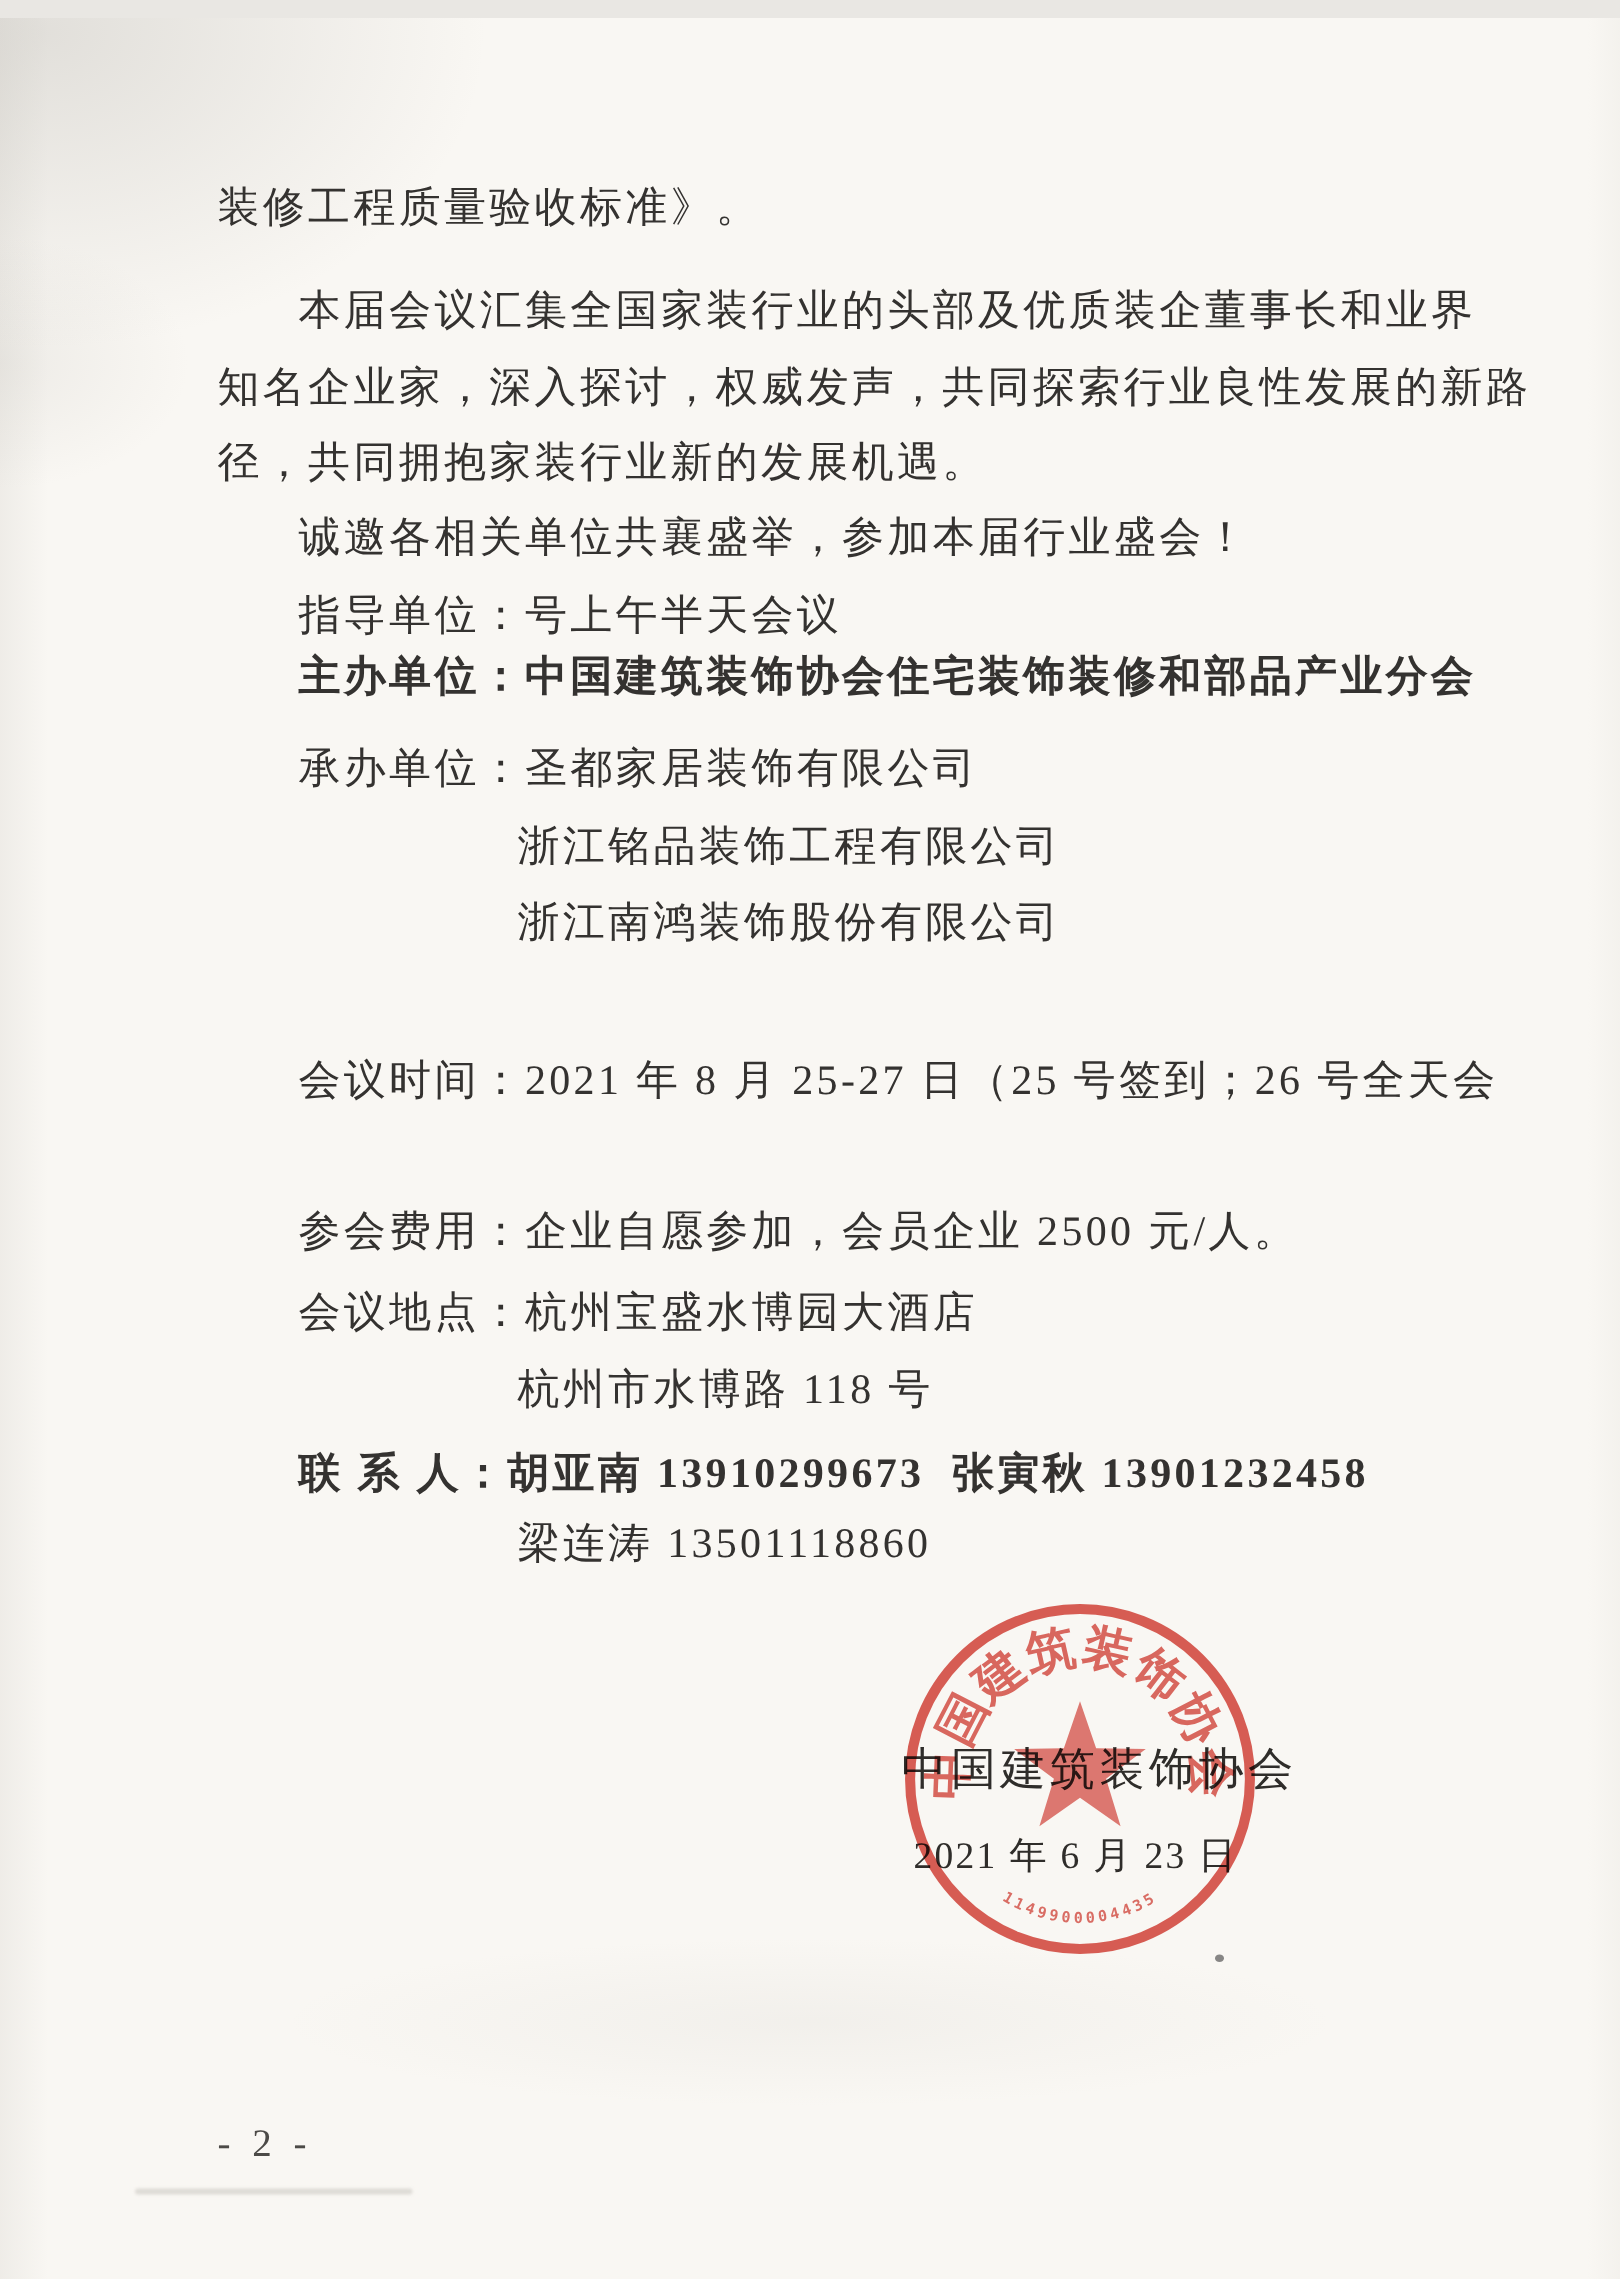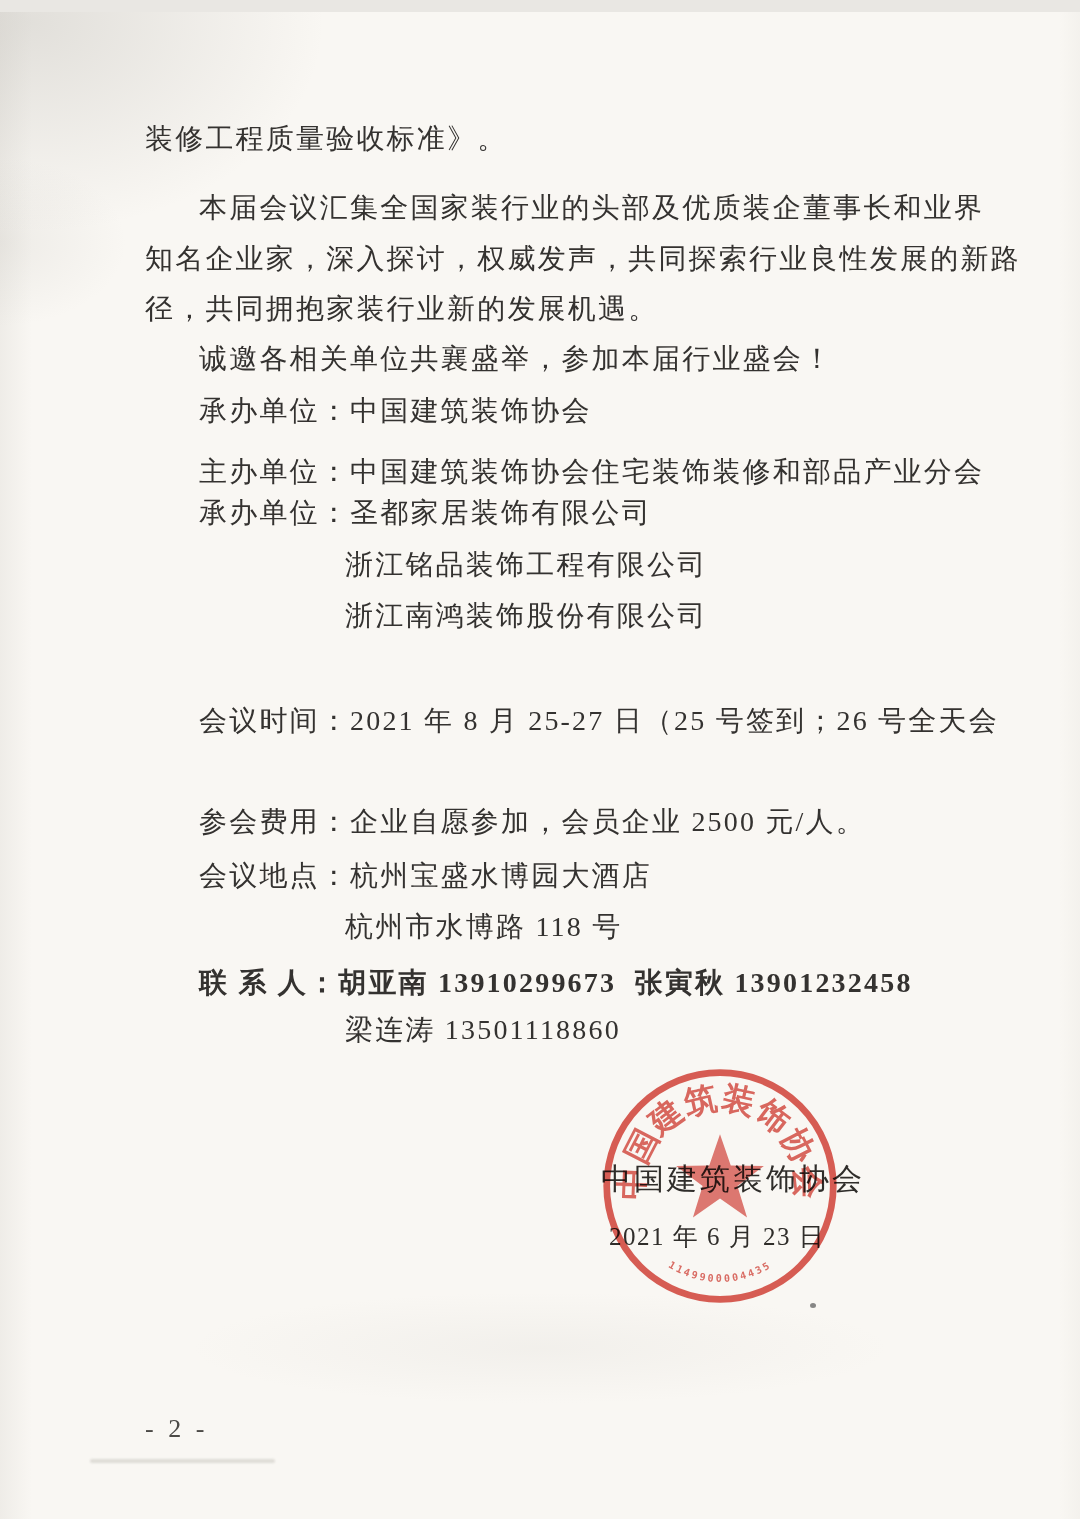--- a/index.html
+++ b/index.html
@@ -25,21 +25,21 @@
     white-space:pre;
     font-size:28px;
     letter-spacing:2.2px;
     color:#343230;
     line-height:1.2;
   }
   .x-flush  { left:145px; }
   .x-indent { left:199px; }
   .x-value  { left:345px; }
   .l1  { top:110px; }  .l2  { top:179px; }  .l3  { top:230px; }  .l4  { top:280px; }
-  .l5  { top:330px; }  .l6  { top:382px; }  .l7  { top:443px; }  .l8  { top:484px;text-align:center; }
+  .l5  { top:330px; }  .l6  { top:382px; }  .l7  { top:423px;font-weight:bold; }  .l8  { top:484px;text-align:center; }
   .l9  { top:536px; }  .l10 { top:587px; }  .l11 { top:638px; }  .l12 { top:692px; }
   .l13 { top:743px; }  .l14 { top:793px; }  .l15 { top:847px; }  .l16 { top:898px; }
   .l17 { top:954px;font-weight:bold; }  .l18 { top:1001px; }
   .sig-org {
     position:absolute; left:601px; top:1147px;
     font-size:30px; letter-spacing:3px; color:#2f2d2a; white-space:pre;
   }
   .sig-date {
     position:absolute; left:609px; top:1208px;
     font-size:25px; letter-spacing:1.5px; color:#2f2d2a; white-space:pre;
@@ -74,21 +74,21 @@
 </head>
 <body>
 
 <div class="page">
 
   <div class="line l1 x-flush">装修工程质量验收标准》。</div>
   <div class="line l2 x-indent">本届会议汇集全国家装行业的头部及优质装企董事长和业界</div>
   <div class="line l3 x-flush">知名企业家，深入探讨，权威发声，共同探索行业良性发展的新路</div>
   <div class="line l4 x-flush">径，共同拥抱家装行业新的发展机遇。</div>
   <div class="line l5 x-indent">诚邀各相关单位共襄盛举，参加本届行业盛会！</div>
-  <div class="line l6 x-indent">承办单位：中国建筑装饰协会</div>
+  <div class="line l6 x-indent">指导单位：号上午半天会议</div>
   <div class="line l7 x-indent">主办单位：中国建筑装饰协会住宅装饰装修和部品产业分会</div>
   <div class="line l8 x-indent">承办单位：圣都家居装饰有限公司</div>
   <div class="line l9 x-value">浙江铭品装饰工程有限公司</div>
   <div class="line l10 x-value">浙江南鸿装饰股份有限公司</div>
   <div class="line l12 x-indent">会议时间：2021 年 8 月 25-27 日（25 号签到；26 号全天会</div>
   <div class="line l14 x-indent">参会费用：企业自愿参加，会员企业 2500 元/人。</div>
   <div class="line l15 x-indent">会议地点：杭州宝盛水博园大酒店</div>
   <div class="line l16 x-value">杭州市水博路 118 号</div>
   <div class="line l17 x-indent">联 系 人：胡亚南 13910299673  张寅秋 13901232458</div>
   <div class="line l18 x-value">梁连涛 13501118860</div>

